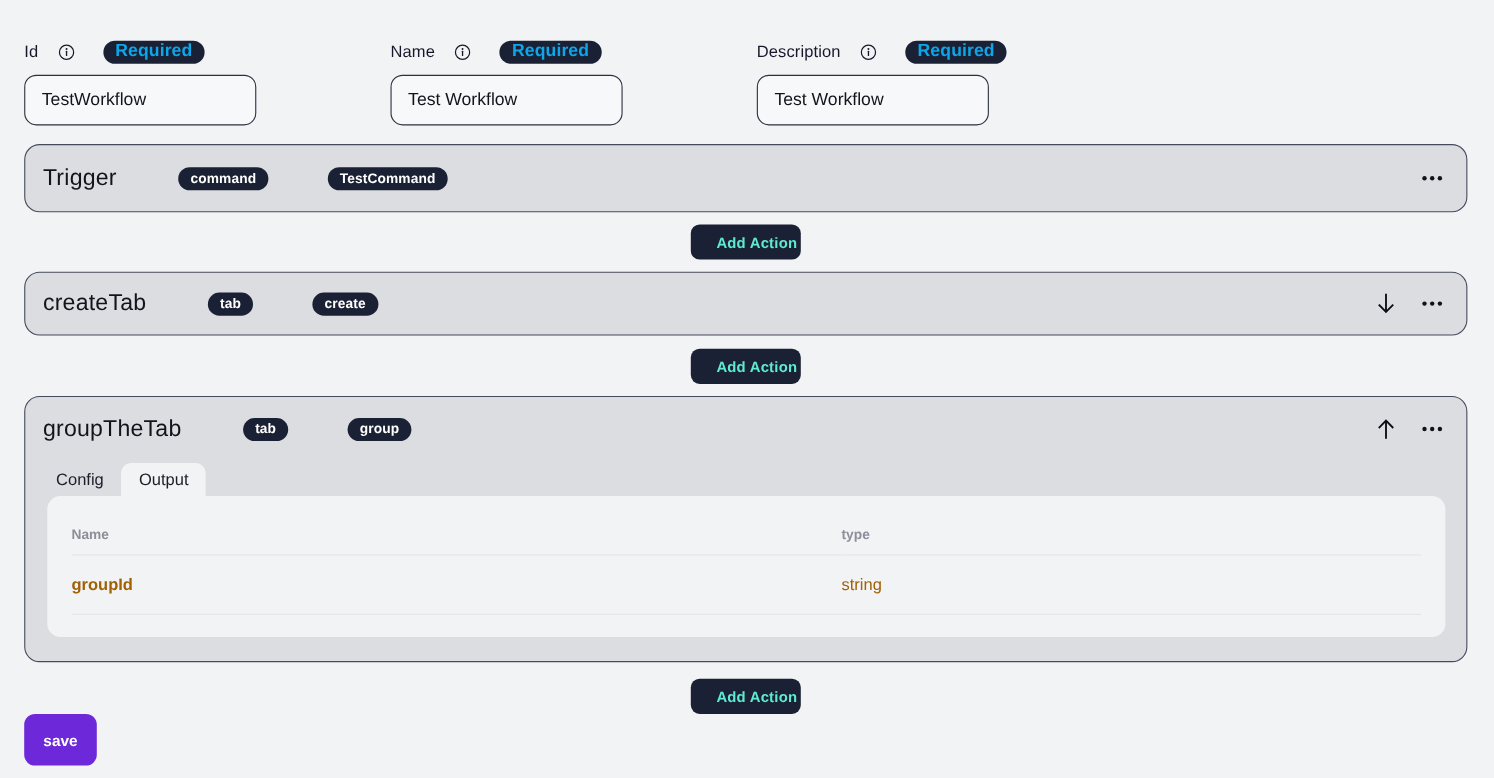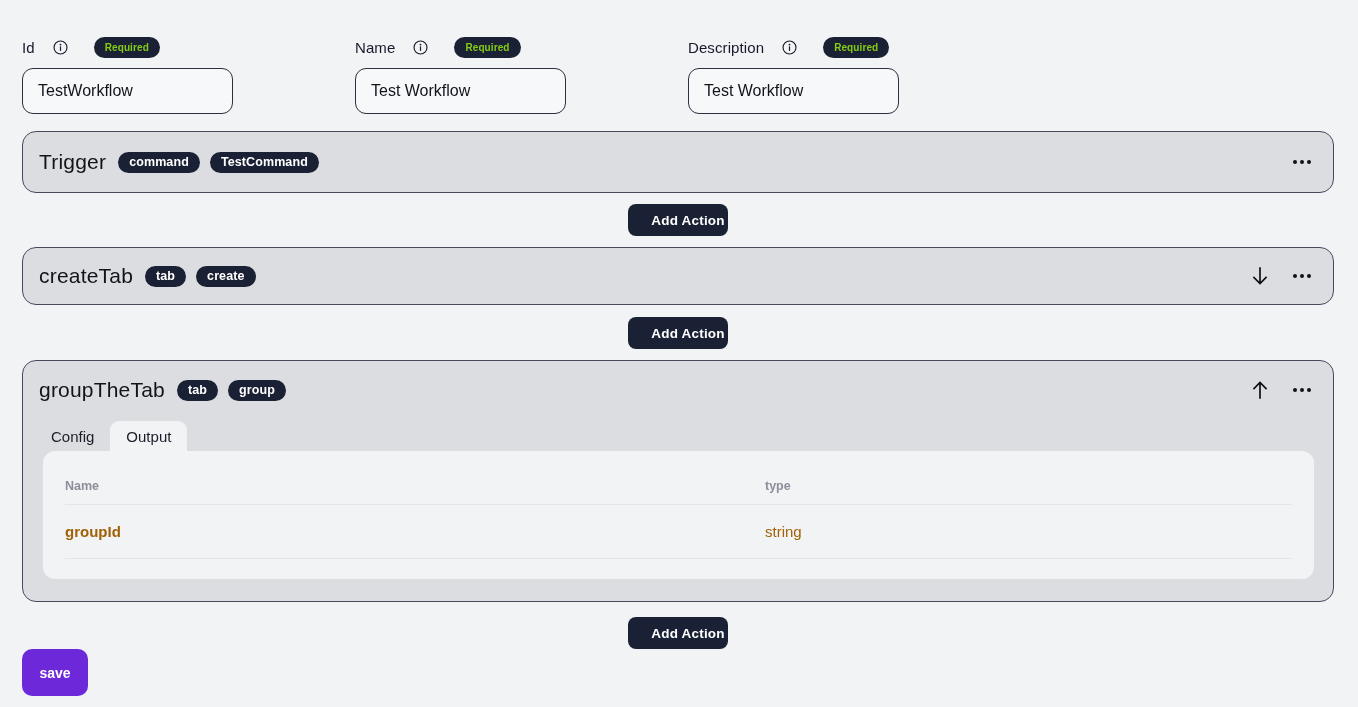--- a/index.html
+++ b/index.html
@@ -22,22 +22,22 @@
   .field-label {
     font-size: 15px; color: #15192b; letter-spacing: 0.1px;
   }
   .info-icon {
     width: 15px; height: 15px; margin-left: 2px; margin-right: 10px;
     display: inline-flex; align-items: center; justify-content: center;
   }
   .info-icon svg { display: block; }
   .badge-required {
     display: inline-flex; align-items: center; justify-content: center;
-    background: #1b2134; color: #84cc16;
-    font-size: 10px; font-weight: 700;
+    background: #1b2134; color: #0ea5e9;
+    font-size: 16px; font-weight: 700;
     border-radius: 999px;
     padding: 0 11px; height: 21px;
     letter-spacing: .1px;
   }
   .text-input {
     margin-top: 10px;
     height: 46px;
     border: 1.6px solid #2b3040;
     border-radius: 11px;
     background: #f7f8f9;
@@ -51,20 +51,21 @@
     position: absolute;
     left: 22px; width: 1312px;
     background: #dcdde0;
     border: 1.6px solid #454b5c;
     border-radius: 14px;
   }
   .card-header {
     display: flex; align-items: center;
     padding: 0 0 0 16px;
     height: 54px;
+    gap: 44px;
   }
   .card-title {
     font-size: 21px; color: #12141c; letter-spacing: .2px;
     margin-right: 12px; white-space: nowrap;
   }
   .tag {
     display: inline-flex; align-items: center; justify-content: center;
     background: #1b2134; color: #ffffff;
     font-size: 12.5px; font-weight: 700;
     border-radius: 999px; height: 21px; padding: 0 11px;
@@ -81,21 +82,21 @@
   }
   .dots {
     display: flex; align-items: center; gap: 3px;
   }
   .dots i { width: 4px; height: 4px; border-radius: 50%; background: #11131b; display:block; }
 
   
   .add-action {
     position: absolute;
     left: 628px; width: 100px; height: 32px;
-    background: #1b2134; color: #ffffff;
+    background: #1b2134; color: #5eead4;
     border-radius: 8px;
     display: flex; align-items: center; justify-content: center;
     font-size: 13.5px; font-weight: 700; letter-spacing: .2px; padding-left: 20px;
   }
 
   
   .tabs { display: flex; align-items: flex-end; height: 32px; padding-left: 12px; }
   .tab {
     height: 30px; display: flex; align-items: center;
     padding: 0 16px; font-size: 15px; color: #1b1e2a;

